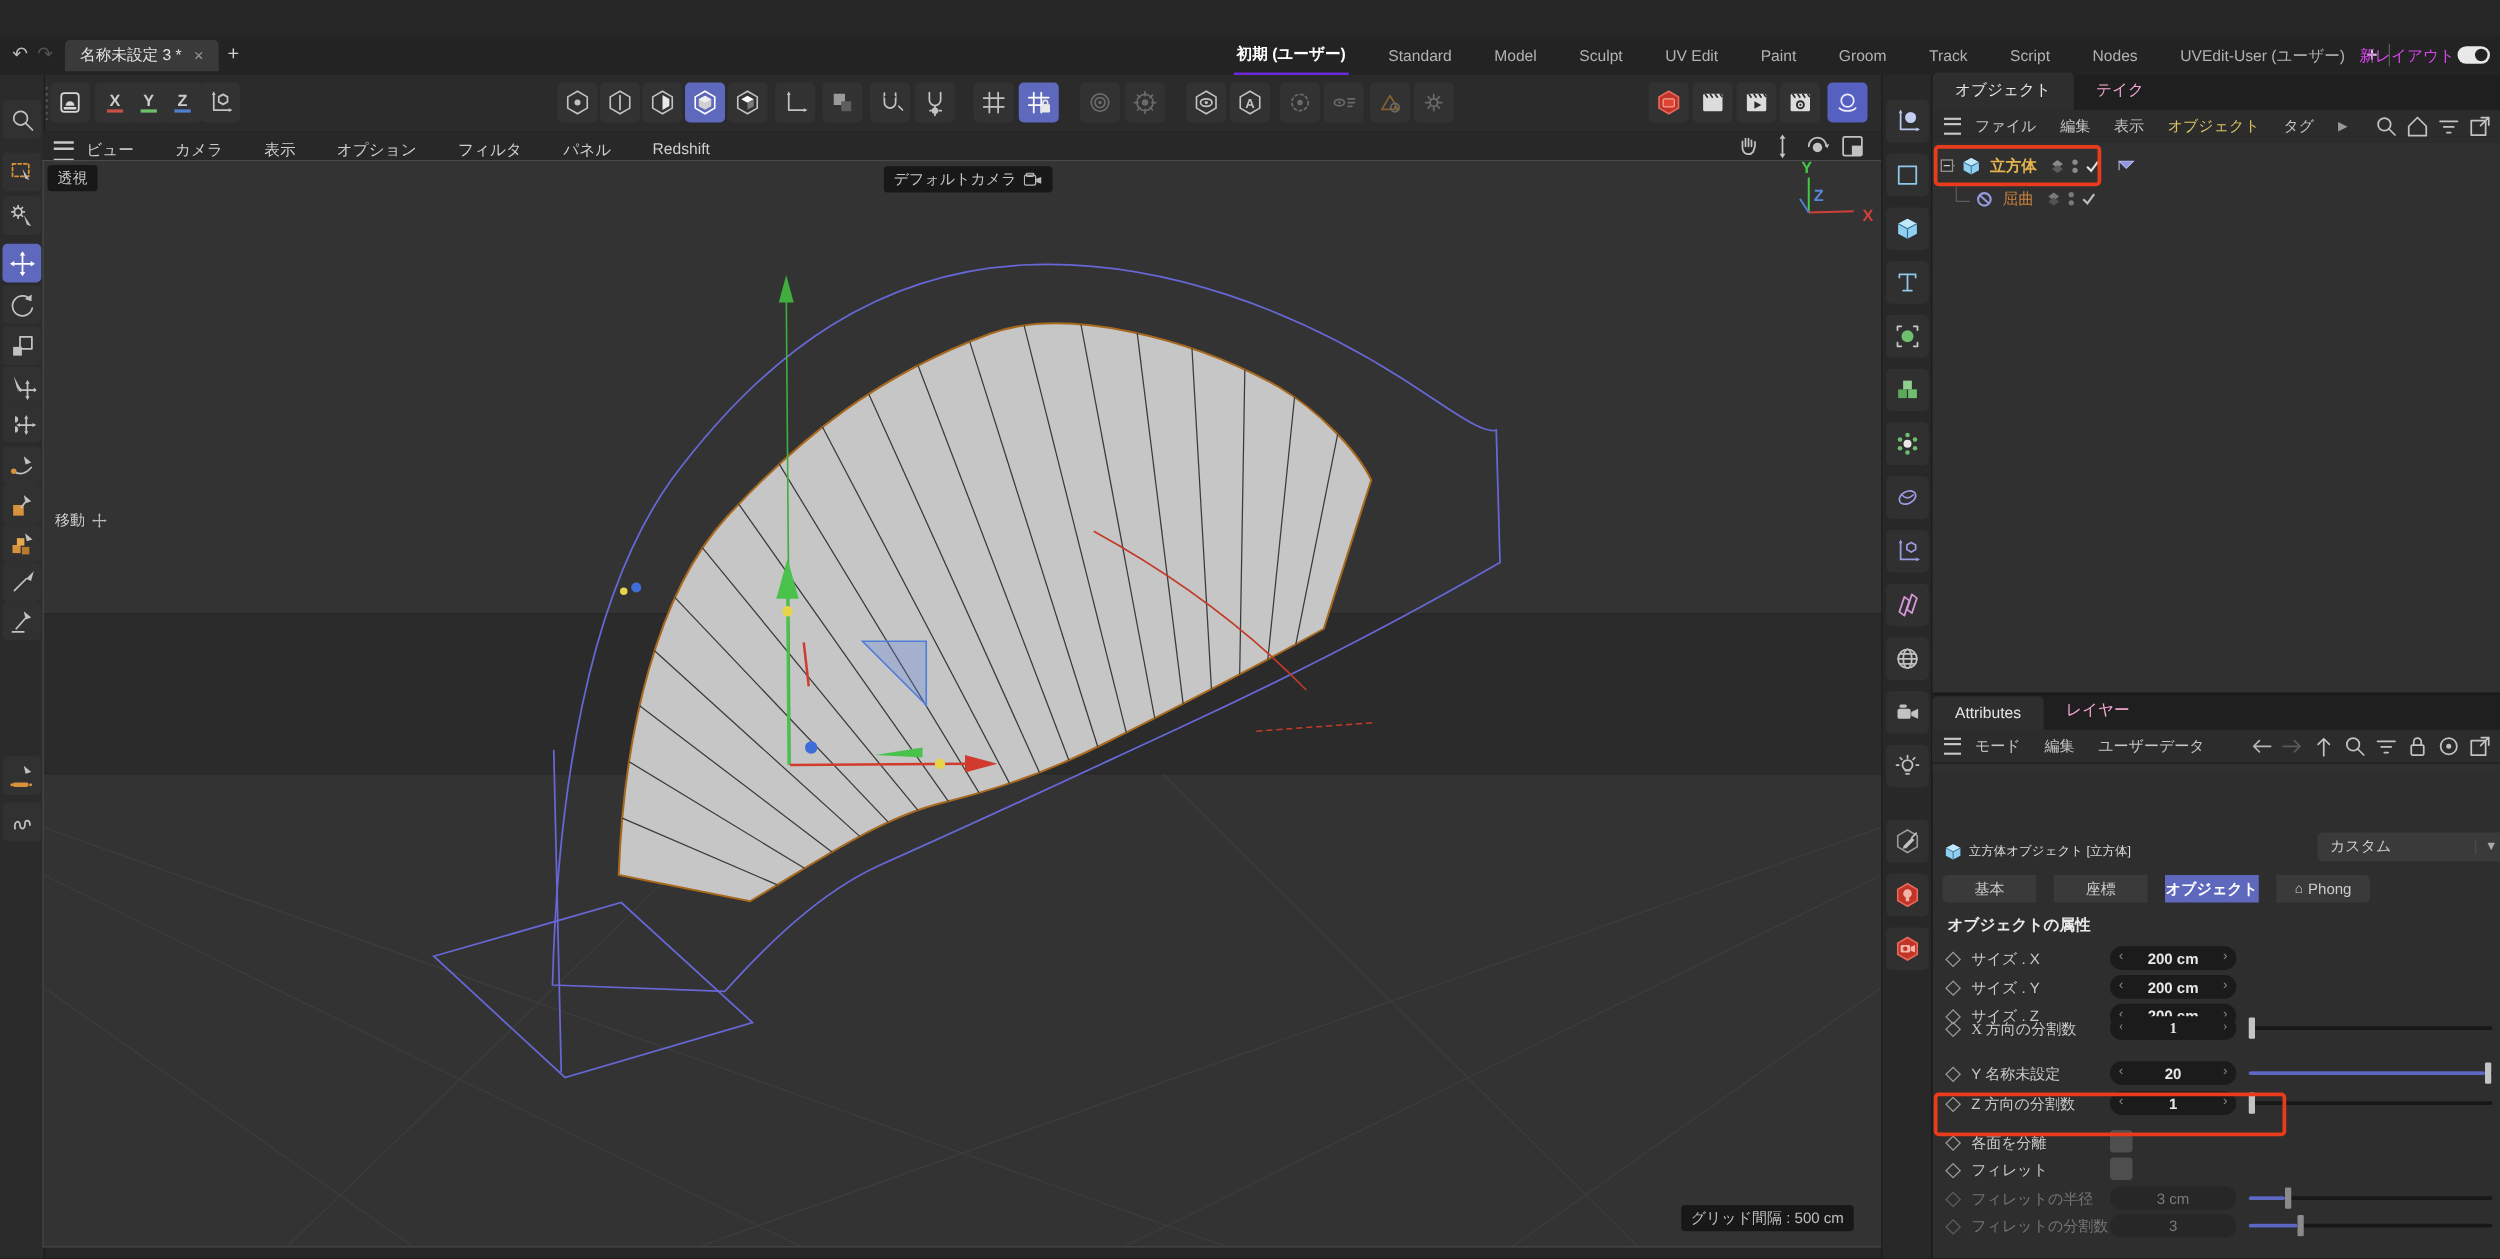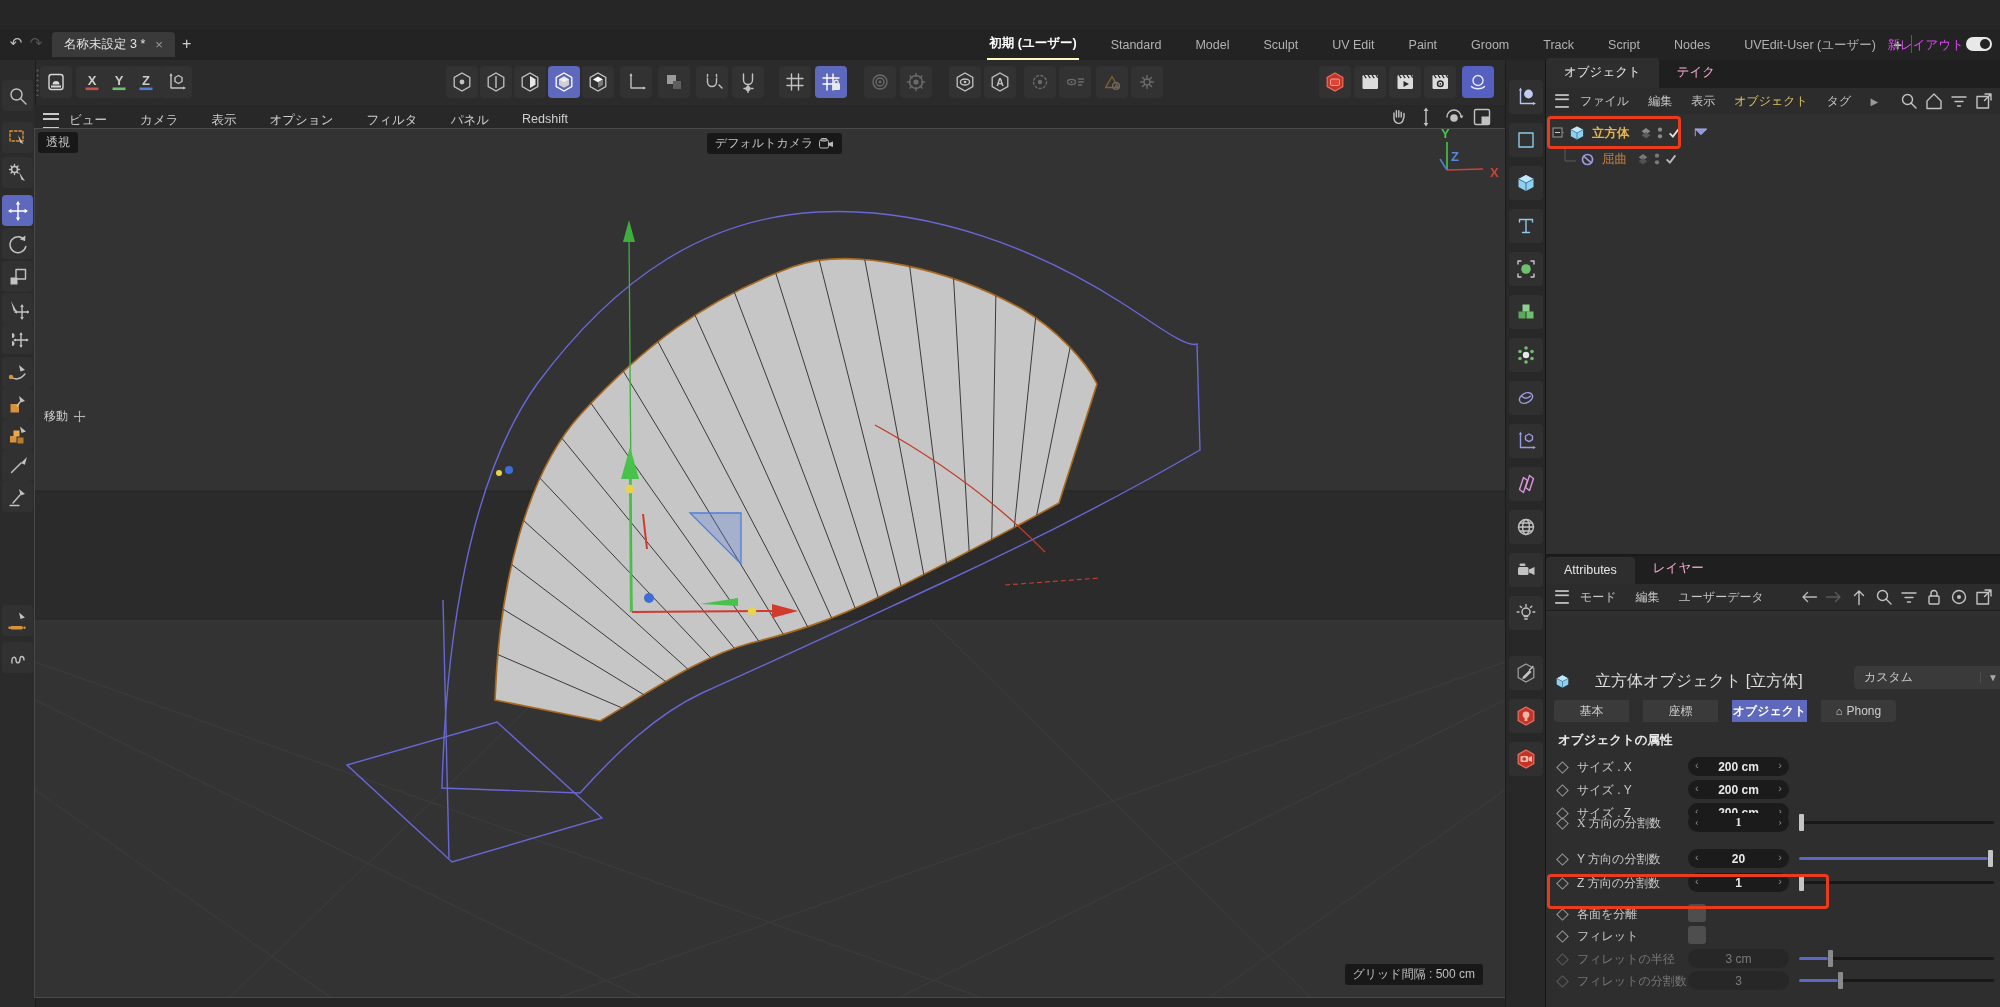--- a/index.html
+++ b/index.html
@@ -13,21 +13,21 @@
   
   #tabbar{position:absolute;left:0;top:29px;width:2000px;height:31px;background:#232323;border-bottom:1px solid #161616;}
   .histbtn{position:absolute;top:5px;font-size:15px;color:#bdbdbd;width:20px;text-align:center;}
   .histbtn.dis{color:#555;}
   #doc-tab{position:absolute;left:52px;top:3px;height:25px;background:#3a3a3a;border-radius:4px 4px 0 0;
            display:flex;align-items:center;gap:10px;padding:0 12px;color:#e2e2e2;font-size:12.5px;}
   #doc-tab .close{color:#9a9a9a;font-size:13px;}
   #add-doc{position:absolute;left:182px;top:6px;color:#cfcfcf;font-size:16px;}
   #layout-tabs{position:absolute;right:122px;top:0;height:31px;display:flex;align-items:center;gap:30px;}
   .ltab{color:#b2b2b2;font-size:12.5px;white-space:nowrap;padding:7px 2px 6px;}
-  .ltab.active{color:#fff;font-weight:bold;border-bottom:3px solid #fef9c3;}
+  .ltab.active{color:#fff;font-weight:bold;border-bottom:3px solid #6d28d9;}
   #add-layout{position:absolute;right:98px;top:7px;color:#d0d0d0;font-size:15px;font-weight:bold;}
   #layout-divider{position:absolute;right:88px;top:6px;height:18px;border-left:1px solid #5a5a5a;}
   #new-layout{position:absolute;right:36px;top:8px;color:#d946ef;font-size:12.5px;white-space:nowrap;}
   #ui-toggle{position:absolute;right:8px;top:8px;width:26px;height:14px;border-radius:7px;background:#e8e8e8;}
   #ui-toggle .knob{position:absolute;right:2px;top:2px;width:10px;height:10px;border-radius:50%;background:#222;}
   
   #toolbar{position:absolute;left:0;top:60px;width:2000px;height:45px;background:#2b2b2b;border-bottom:1px solid #1a1a1a;}
   .tbtn{position:absolute;top:6px;width:32px;height:32px;border-radius:4px;background:#323232;display:flex;align-items:center;justify-content:center;}
   .tbtn.active{background:#5e68bd;}
   .handle-dots{position:absolute;left:30px;top:8px;width:14px;height:28px;
@@ -62,21 +62,21 @@
   .pmenu-item.hl{color:#d9c262;}
   .pmenu-caret{color:#999;font-size:10px;}
   .pmenu-icons{position:absolute;right:6px;top:2px;display:flex;gap:3px;}
   #om-tree{position:absolute;left:0;top:54px;width:455px;height:502px;background:#303030;}
   .tree-row{position:absolute;left:0;width:455px;height:26px;display:flex;align-items:center;}
   .obj-name{font-size:12.5px;font-weight:bold;margin:0 8px 0 6px;}
   .obj-name.cube{color:#e3b34c;}
   .obj-name.bend{color:#c8823c;font-weight:normal;}
   .tag-icons{display:flex;align-items:center;gap:2px;}
   #attrs{position:absolute;left:0;top:496px;width:455px;bottom:0;}
-  #attr-objrow{position:absolute;left:8px;top:112px;width:440px;height:26px;display:flex;align-items:center;gap:24px;color:#dcdcdc;font-size:16px;}
+  #attr-objrow{position:absolute;left:8px;top:112px;width:440px;height:26px;display:flex;align-items:center;gap:4px;color:#dcdcdc;font-size:10px;}
   #preset-dd{position:absolute;left:308px;top:110px;width:140px;height:23px;background:#3a3a3a;border-radius:4px;color:#cccccc;
      display:flex;align-items:center;font-size:12px;padding-left:10px;}
   #preset-dd .chev{position:absolute;right:6px;color:#aaa;font-size:10px;border-left:1px solid #4c4c4c;padding-left:7px;}
   #section-tabs{position:absolute;left:8px;top:144px;display:flex;gap:14px;}
   .stab{width:75px;height:22px;background:#3a3a3a;color:#cccccc;font-size:12px;display:flex;align-items:center;justify-content:center;gap:4px;}
   .stab:first-child{border-radius:4px 0 0 4px;}
   .stab:last-child{border-radius:0 4px 4px 0;}
   .stab.active{background:#5e68bd;color:#fff;font-weight:bold;}
   #group-title{position:absolute;left:12px;top:176px;color:#e9e9e9;font-weight:bold;font-size:12.5px;}
   .attr-row{position:absolute;left:0;width:455px;height:22px;}
@@ -877,21 +877,21 @@
               <span>1</span>
               <span class="ar r">›</span>
             </div>
             <div class="slider">
               <div class="fill" style="width: 0px;"></div>
               <div class="hnd" style="left: 0px;"></div>
             </div>
           </div>
           <div class="attr-row" style="top: 292px;">
             <span class="dia"></span>
-            <span class="lbl">Y 方向の分割数</span>
+            <span class="lbl">Y 名称未設定</span>
             <div class="valbox">
               <span class="ar l">‹</span>
               <span>20</span>
               <span class="ar r">›</span>
             </div>
             <div class="slider">
               <div class="fill" style="width: 189.15px;"></div>
               <div class="hnd" style="left: 189.15px;"></div>
             </div>
           </div>

